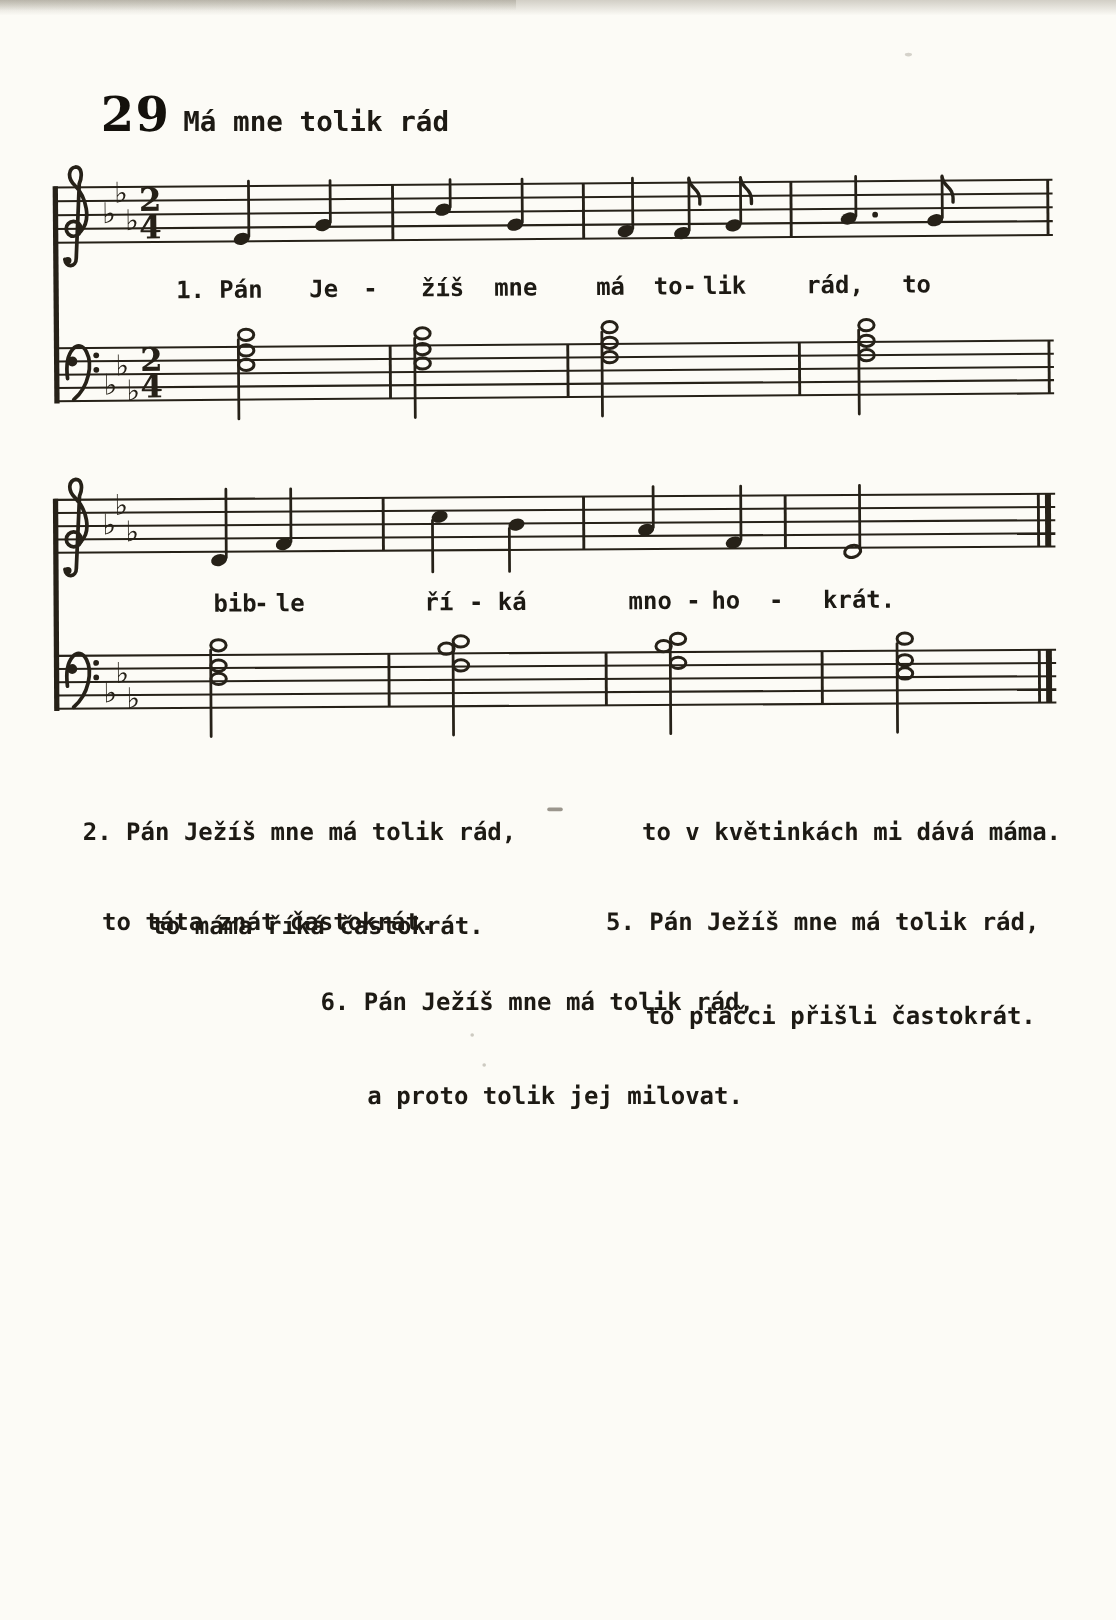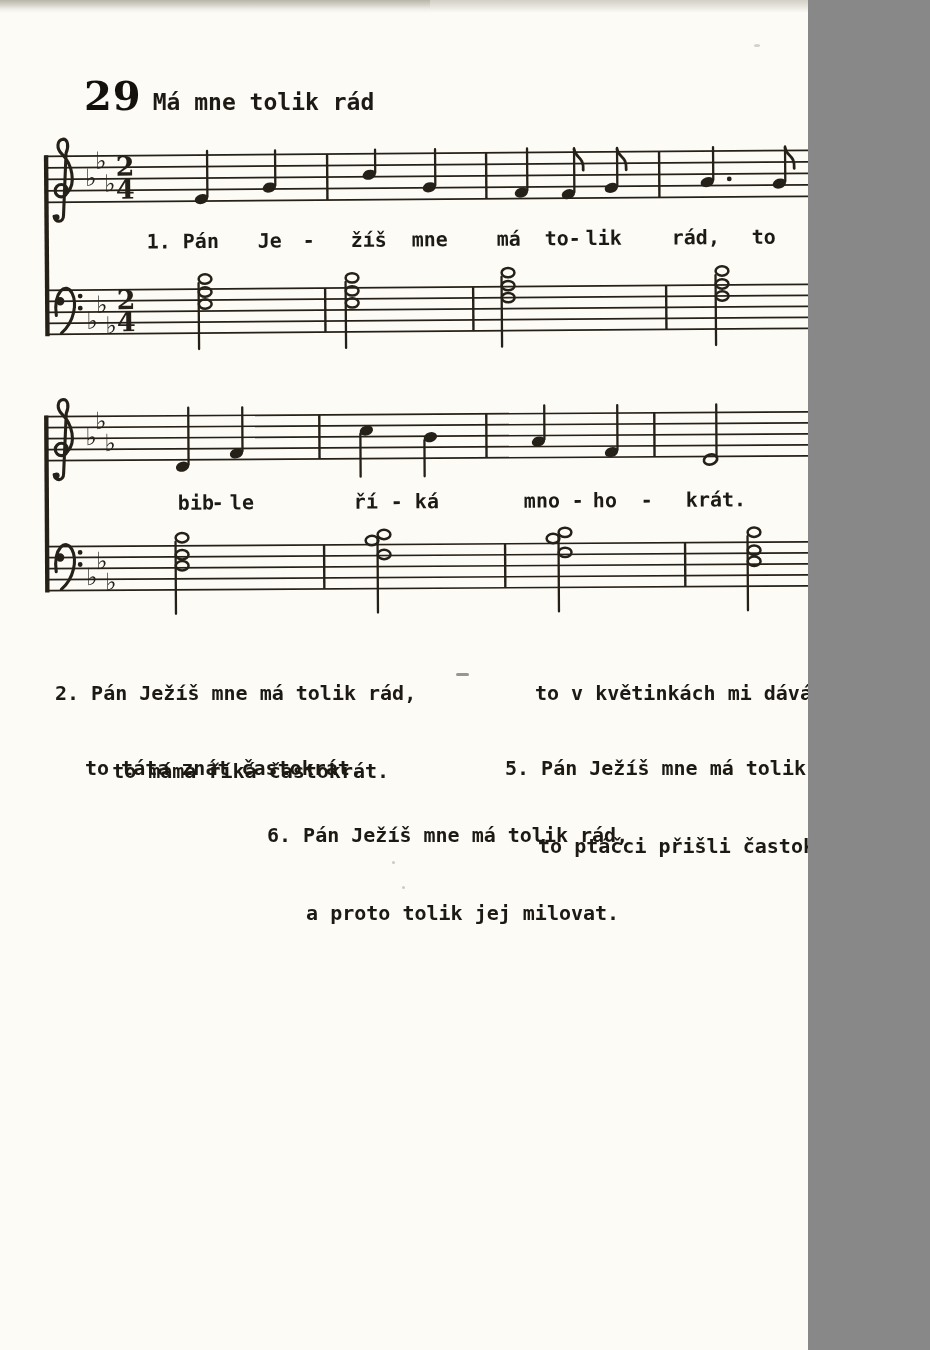--- a/index.html
+++ b/index.html
@@ -1,16 +1,16 @@
 <!DOCTYPE html>
 <html><head>
 <meta charset="utf-8">
 <style>
   html,body{margin:0;padding:0;background:#888;}
-  .page{position:relative;width:808px;height:1350px;background:#fcfbf6;overflow:hidden;
+  .page{position:relative;width:930px;height:1350px;background:#fcfbf6;overflow:hidden;
         font-family:"DejaVu Sans Mono",monospace;color:#1d1a14;}
   .top-edge{position:absolute;left:0;top:0;width:930px;height:13px;
         background:linear-gradient(to bottom,rgba(112,104,86,.30),rgba(112,104,86,0));}
   .top-edge-left{position:absolute;left:0;top:0;width:430px;height:9px;
         background:linear-gradient(to bottom,rgba(95,88,70,.22),rgba(95,88,70,0));}
   .title-row{position:absolute;left:84px;top:72px;display:flex;align-items:baseline;}
   .song-number{font-family:"DejaVu Serif",serif;font-weight:bold;font-size:40px;
         letter-spacing:1px;color:#14110c;}
   .song-title{font-family:"DejaVu Sans Mono",monospace;font-weight:700;font-size:23px;
         margin-left:11px;color:#1d1a14;text-align:center;}
@@ -257,21 +257,21 @@
         <text x="391" y="508" class="lyric">-</text>
         <text x="415" y="508" class="lyric">ká</text>
         <text x="524" y="508" class="lyric">mno</text>
         <text x="572" y="508" class="lyric">-</text>
         <text x="593" y="508" class="lyric">ho</text>
         <text x="641" y="508" class="lyric">-</text>
         <text x="686" y="508" class="lyric">krát.</text>
       </g>
     </svg>
 
-  <div class="verse" style="left:55px;top:628px">
+  <div class="verse" style="left:69px;top:628px">
     <div><span class="vnum">2.</span><span>Pán Ježíš mne má tolik rád,</span></div>
     <div class="vindent">to máma říká častokrát.</div>
   </div>
 
   <div class="verse" style="left:55px;top:703px">
     <div class="vindent">to táta znát častokrát.</div>
   </div>
 
   <div class="verse" style="left:505px;top:628px">
     <div class="vindent">to v květinkách mi dává máma.</div>

